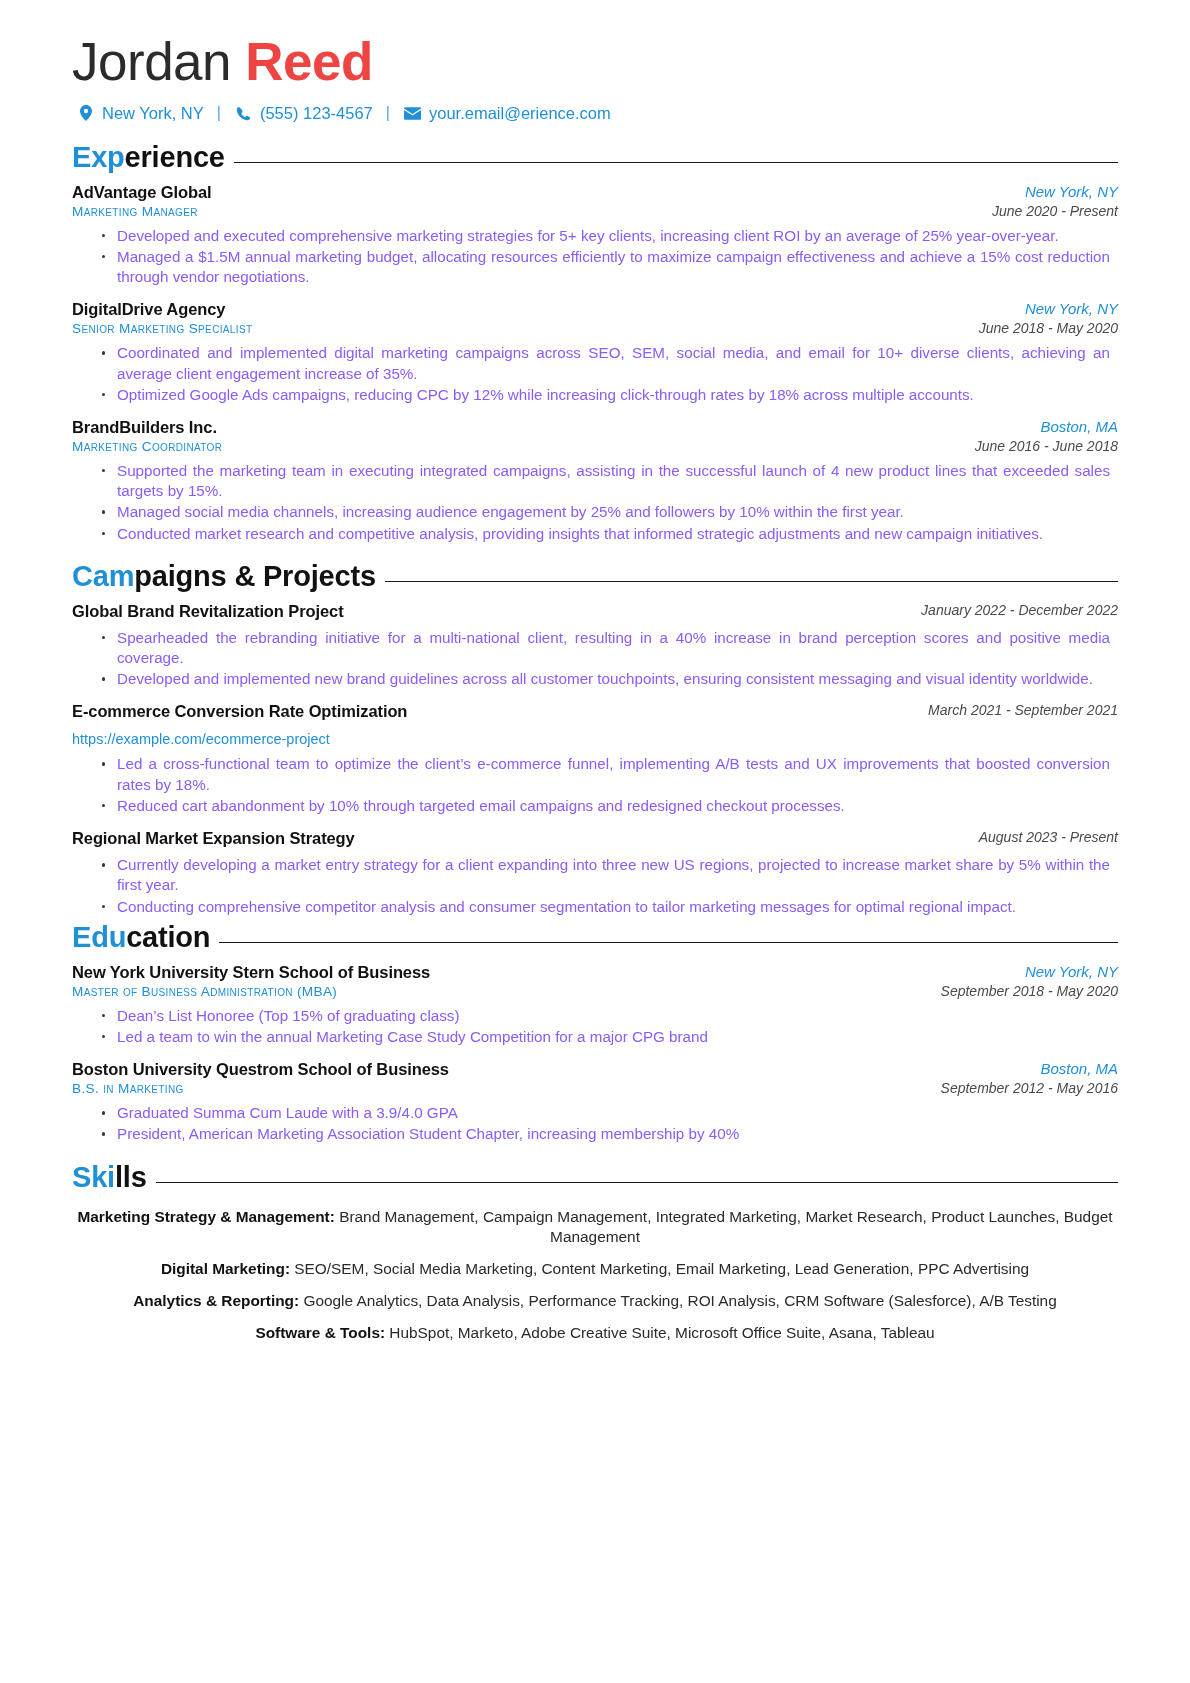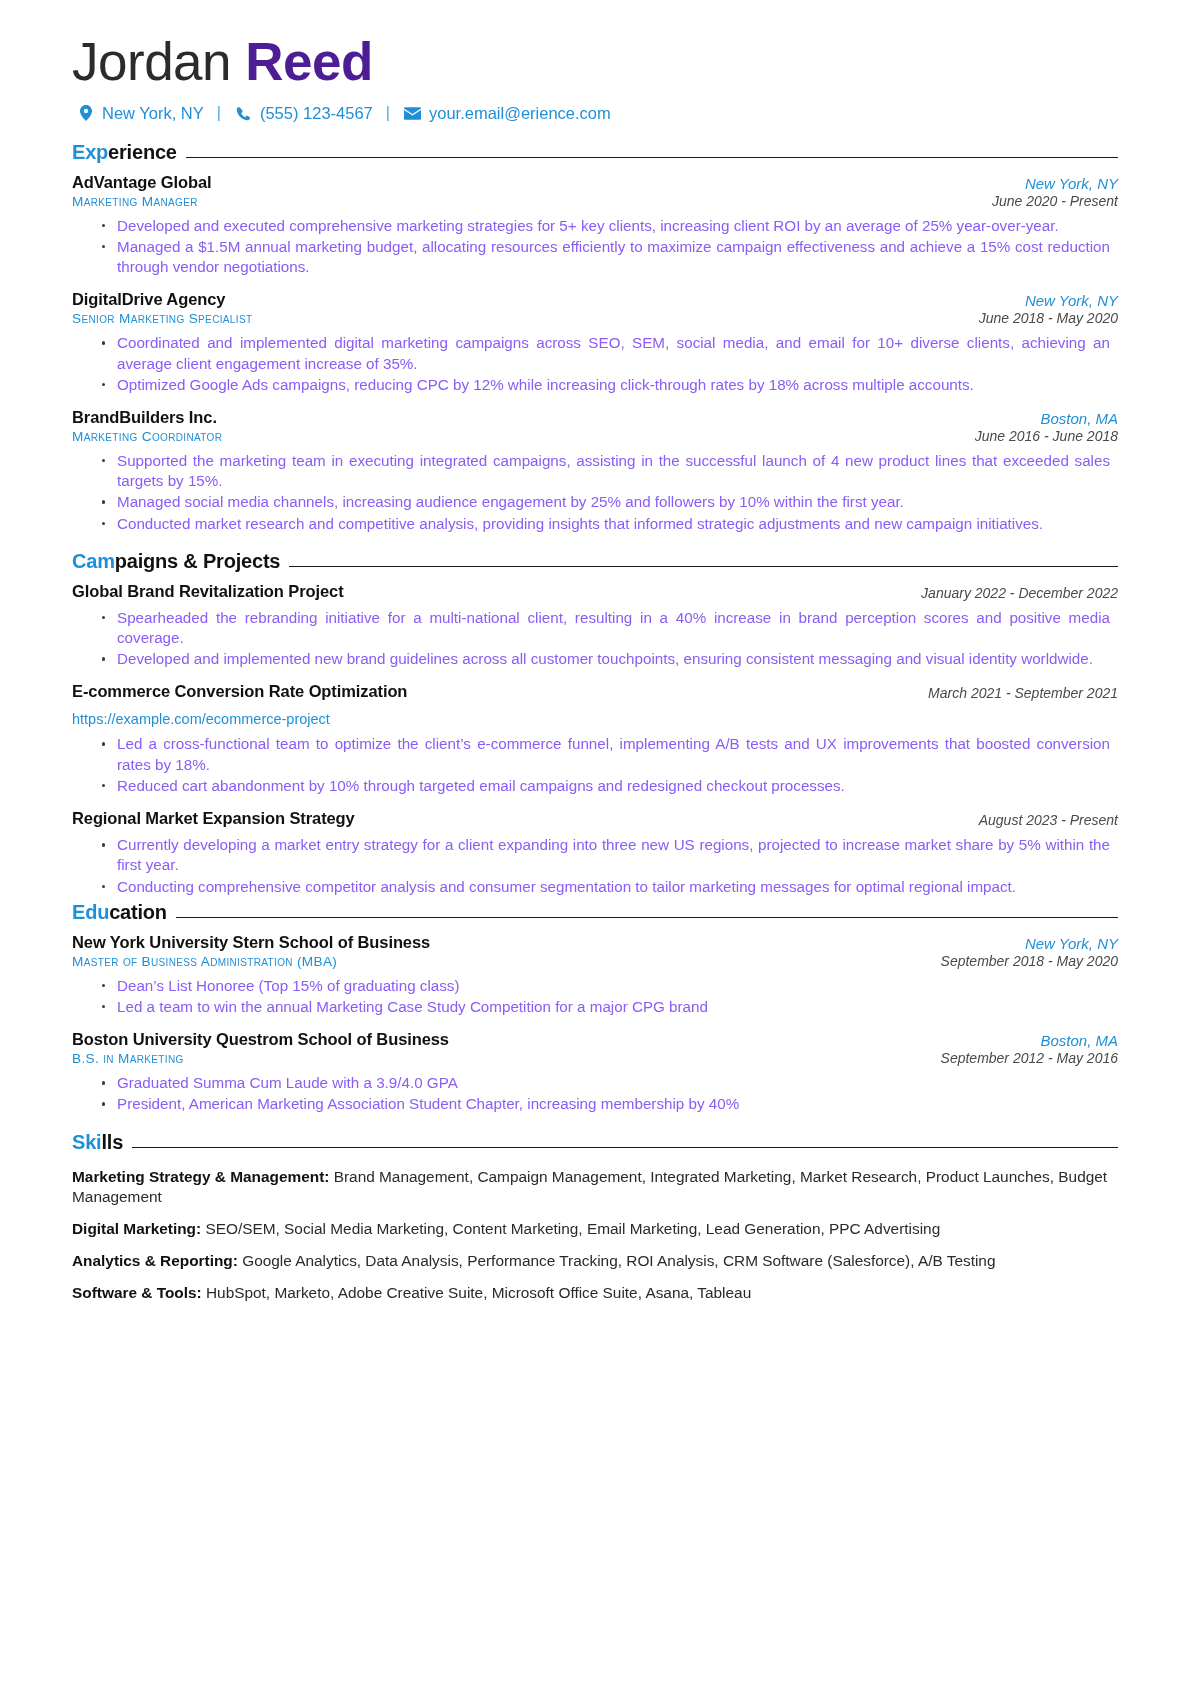--- a/index.html
+++ b/index.html
@@ -18,21 +18,21 @@
 
   
   .name {
     font-size: 53px;
     line-height: 1.05;
     letter-spacing: -0.5px;
     font-weight: 300;
     color: #2b2b2b;
     margin-bottom: 14px;
   }
-  .name .last { font-weight: 700; color: #4c1d95; }
+  .name .last { font-weight: 700; color: #ef4444; }
 
   .contact-line {
     display: flex;
     align-items: center;
     flex-wrap: wrap;
     font-size: 16.5px;
     color: #1f8fd6;
     margin-bottom: 18px;
     padding-left: 4px;
   }
@@ -53,21 +53,21 @@
   }
 
   
   .section { margin-top: 10px; }
   .section-head {
     display: flex;
     align-items: center;
     margin-bottom: 9px;
   }
   .section-title {
-    font-size: 20px;
+    font-size: 29px;
     font-weight: 700;
     letter-spacing: -0.2px;
     white-space: nowrap;
     color: #111;
   }
   .section-title .hl { color: #1f8fd6; }
   .section-rule {
     flex: 1;
     height: 0;
     border-top: 1.4px solid #1a1a1a;
@@ -75,21 +75,21 @@
     position: relative;
     top: 5px;
   }
 
   
   .entry { margin-bottom: 13px; }
   .entry:last-child { margin-bottom: 4px; }
 
   .entry-row {
     display: flex;
-    align-items: flex-end;
+    align-items: flex-start;
     justify-content: space-between;
     gap: 24px;
   }
   .entry-org {
     font-size: 16.5px;
     font-weight: 700;
     color: #111;
     letter-spacing: -0.1px;
   }
   .entry-loc {
@@ -153,21 +153,21 @@
     border-radius: 50%;
     background: #3a3a3a;
   }
 
   
   .skill-row {
     font-size: 15.4px;
     line-height: 1.35;
     color: #2a2a2a;
     margin-bottom: 11px;
-    text-align: left;
+    text-align: center;
   }
   .skill-cat { font-weight: 700; color: #111; }
 
   .section.experience { margin-top: 6px; }
   .section.campaigns { margin-top: 16px; }
   .section.education { margin-top: 0; }
   .section.skills { margin-top: 16px; }
   .section.skills .section-head { margin-bottom: 13px; }
 </style>
 </head>

